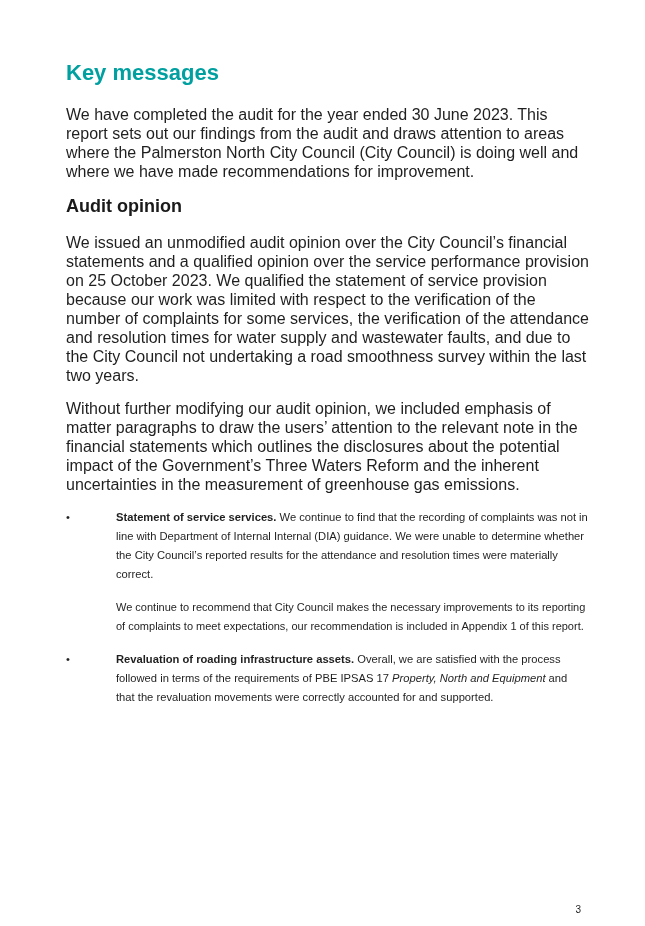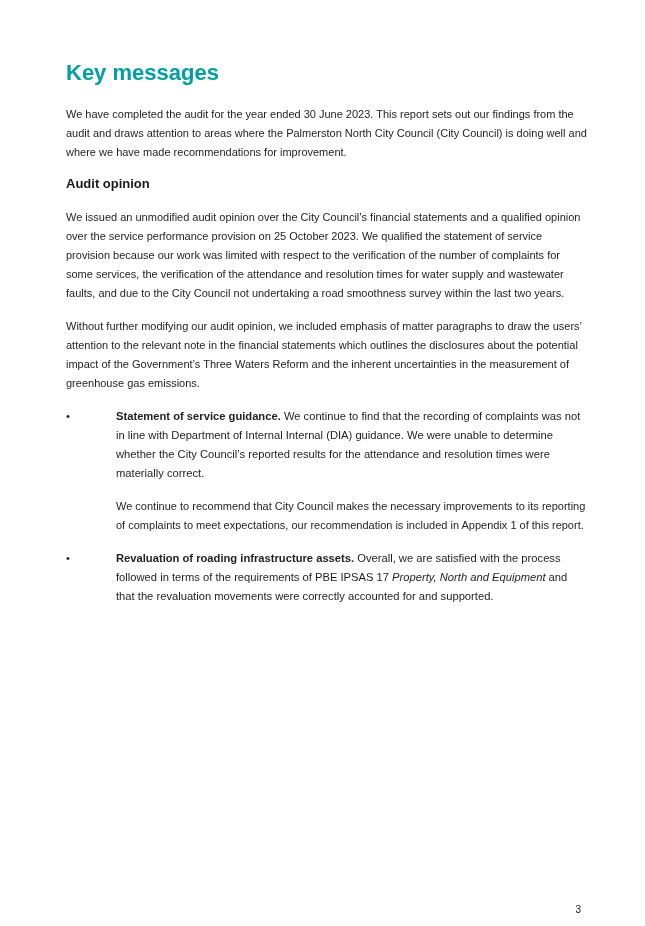--- a/index.html
+++ b/index.html
@@ -25,28 +25,28 @@
   }
   .doc-title {
     margin: 0 0 19px 0;
     font-size: 22px;
     font-weight: bold;
     line-height: 1.2;
     letter-spacing: 0;
   }
   .h2 {
     margin: 3px 0 15px 0;
-    font-size: 13px;
+    font-size: 18px;
     font-weight: bold;
     color: #1a1a1a;
     line-height: 1.25;
   }
   p.body-p {
     margin: 0 0 14px 0;
-    font-size: 11px;
+    font-size: 16px;
     line-height: 19px;
   }
   .bullet-row {
     display: flex;
     margin: 0 0 14px 0;
     font-size: 11.2px;
     line-height: 19px;
   }
   .bullet-marker {
     width: 50px;
@@ -83,21 +83,21 @@
 
   <p class="body-p">We issued an unmodified audit opinion over the City Council’s financial statements and a qualified opinion over the service performance provision on 25 October 2023. We qualified the statement of service provision because our work was limited with respect to the verification of the number of complaints for some services, the verification of the attendance and resolution times for water supply and wastewater faults, and due to the City Council not undertaking a road smoothness survey within the last two years.</p>
 
   <p class="body-p">Without further modifying our audit opinion, we included emphasis of matter paragraphs to draw the users’ attention to the relevant note in the financial statements which outlines the disclosures about the potential impact of the Government’s Three Waters Reform and the inherent uncertainties in the measurement of greenhouse gas emissions.</p>
 
 
 
   <div class="bullet-row">
     <span class="bullet-marker">•</span>
     <span class="bullet-body">
-      <span class="lead-bold">Statement of service guidance.</span>
+      <span class="lead-bold">Statement of service services.</span>
       <span>We continue to find that the recording of complaints was not in line with Department of Internal Internal (DIA) guidance. We were unable to determine whether the City Council’s reported results for the attendance and resolution times were materially correct.</span>
     </span>
   </div>
 
   <p class="sub-p">We continue to recommend that City Council makes the necessary improvements to its reporting of complaints to meet expectations, our recommendation is included in Appendix 1 of this report.</p>
 
 
   <div class="bullet-row">
     <span class="bullet-marker">•</span>
     <span class="bullet-body">

